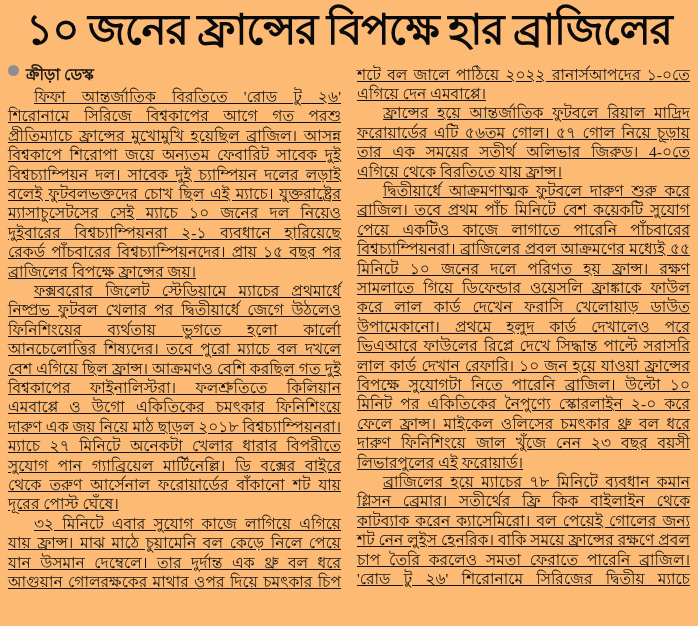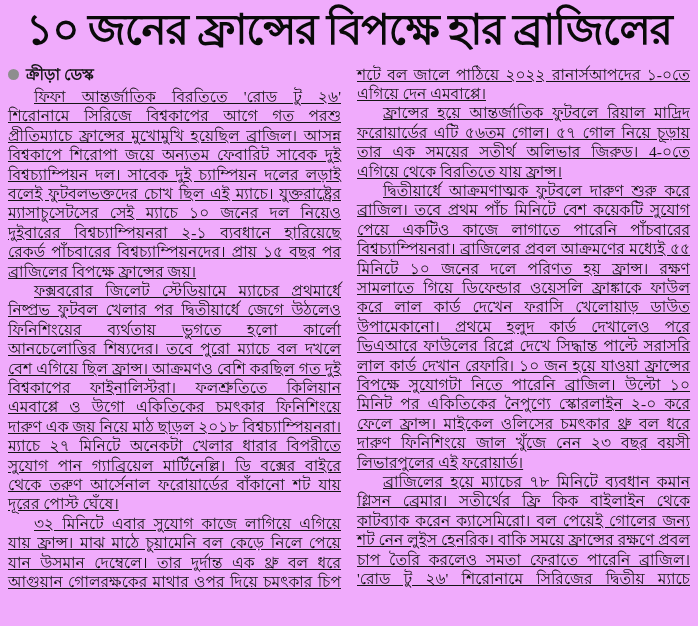--- a/index.html
+++ b/index.html
@@ -4,21 +4,21 @@
 <style>
   html, body {
     margin: 0;
     padding: 0;
     background: #ffffff;
   }
   .page {
     position: relative;
     width: 698px;
     height: 626px;
-    background: #f0abfc;
+    background: #fdba74;
     color: #141414;
     font-family: "Liberation Serif", "DejaVu Serif", serif;
     overflow: hidden;
     box-sizing: border-box;
   }
   .headline {
     margin: 4px 6px 8px 6px;
     font-size: 42px;
     line-height: 1.25;
     font-weight: bold;
@@ -37,21 +37,20 @@
     line-height: 19.4px;
     text-align: justify;
     text-justify: inter-word;
   }
   .byline {
     font-weight: bold;
     font-size: 16px;
     margin: 0 0 3px 0;
     text-align: left;
     display: flex;
-    align-items: center;
   }
   .bullet {
     display: inline-block;
     width: 11px;
     height: 11px;
     border-radius: 50%;
     background: #8e8e8e;
     margin-right: 7px;
     flex: 0 0 auto;
   }

